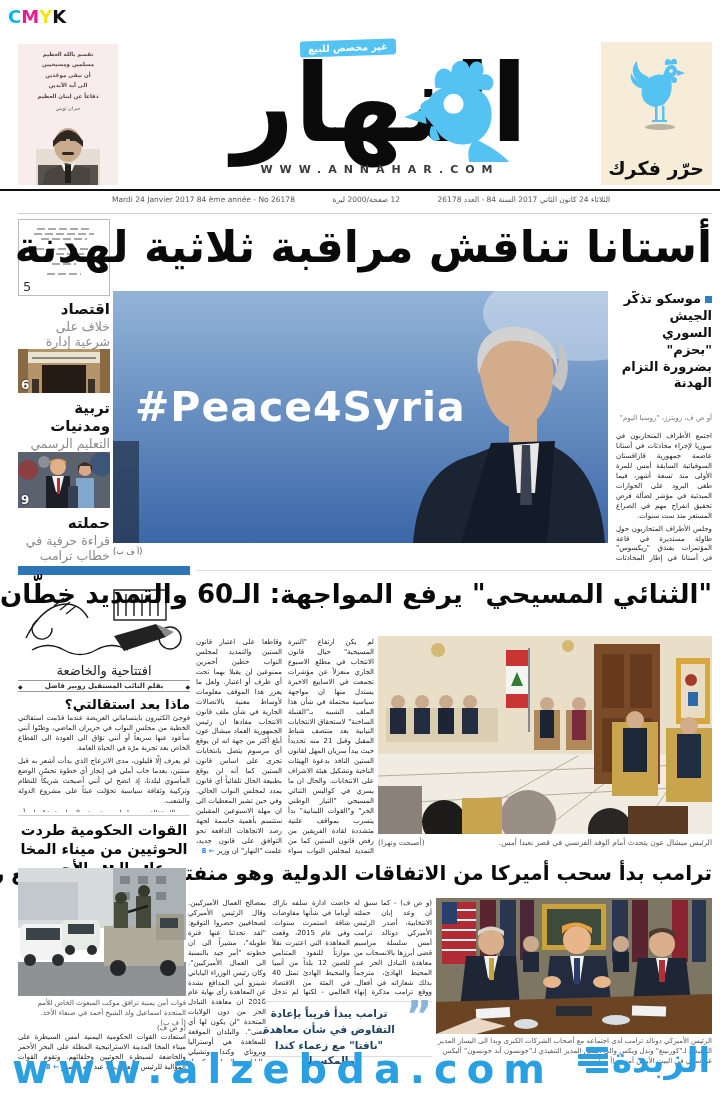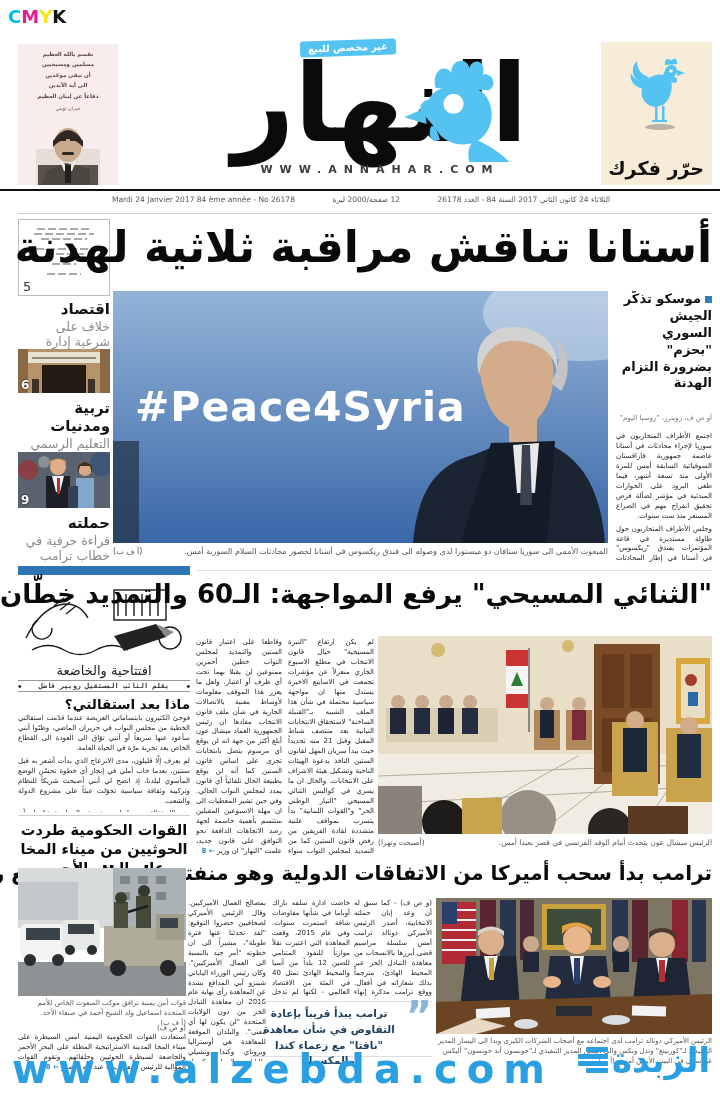--- a/index.html
+++ b/index.html
@@ -50,21 +50,21 @@
   .bodytext { font-size:7px; color:#222; text-align:justify; line-height:1.42; }
   #lead-side .bodytext { margin-top:8px; }
   .bodytext p { margin-bottom:3px; }
   .jump { color:#2e86c9; font-weight:bold; }
 
   
   #blue-bar { left:18px; top:566px; width:172px; height:9px; background:#2e75b6; }
   #rule2 { left:196px; top:570px; width:516px; height:1px; background:#ddd; }
   #cartoon { left:18px; top:580px; width:172px; height:80px; }
   #edit-kicker { left:18px; top:663px; width:172px; text-align:center; font-size:13px; color:#222; letter-spacing:1px; }
-  #edit-byrow { left:18px; top:680px; width:172px; border-top:1px solid #999; border-bottom:1px solid #999; padding:1px 0; display:flex; align-items:flex-end; justify-content:space-between;font-family:Liberation Mono, monospace; }
+  #edit-byrow { left:18px; top:680px; width:172px; border-top:1px solid #999; border-bottom:1px solid #999; padding:1px 0; display:flex; align-items:flex-end; justify-content:space-between; }
   #edit-byrow .dia { font-size:6px; color:#222; }
   #edit-byrow .by { font-size:7px; color:#333; font-weight:bold; }
   #edit-title { left:18px; top:696px; width:172px; text-align:right; font-size:13.5px; font-weight:bold; color:#111; }
   #edit-body { left:18px; top:714px; width:172px; height:98px; overflow:hidden; font-size:7px; }
   #edit-rule { left:18px; top:815px; width:172px; height:1px; background:#ccc; }
   #yemen-hd { left:18px; top:821px; width:172px; text-align:center; font-size:14.5px; font-weight:bold; color:#0a0a0a; line-height:1.3; }
 
   #a2-headline { left:196px; top:579px; width:516px; font-size:26px; font-weight:bold; color:#0a0a0a; text-align:center; white-space:nowrap; }
   #a2-col-r { left:288px; top:638px; width:86px; height:217px; overflow:hidden; }
   #a2-col-l { left:196px; top:638px; width:86px; height:217px; overflow:hidden; }
@@ -236,21 +236,20 @@
       <path d="M438,92 C446,78 450,58 442,46 C458,58 458,86 448,100 Z" fill="#c4c4c4"></path>
       <rect x="396" y="128" width="28" height="28" fill="#d3ac8b"></rect>
       <path d="M378,152 L442,150 L434,252 L348,252 Z" fill="#141b28"></path>
       <path d="M400,154 L426,152 L422,202 L404,202 Z" fill="#e8e8e8"></path>
       <path d="M409,154 L417,154 L419,214 L407,214 Z" fill="#3a4252"></path>
     </svg>
     <div id="peace-text">#Peace4Syria</div>
   </div>
   <div id="lead-caption" class="abs">
     <span class="cap-credit">(أ ف ب)</span>
-    <span class="rtl">المبعوث الأممي الى سوريا ستافان دو ميستورا لدى وصوله الى فندق ريكسوس في أستانا لحضور محادثات السلام السورية أمس.</span>
   </div>
 
   <div id="lead-side" class="abs rtl">
     <div class="hd"><span class="sq-bullet"></span><span>موسكو تذكّر الجيش السوري "بحزم" بضرورة التزام الهدنة</span></div>
     <div class="by">أو ص ف، رويترز، "روسيا اليوم"</div>
     <div class="bodytext">
       <p>اجتمع الأطراف المتحاربون في سوريا لإجراء محادثات في أستانا عاصمة جمهورية قازاقستان السوفياتية السابقة أمس للمرة الأولى منذ تسعة أشهر، فيما طغى البرود على الحوارات المبدئية في مؤشر لضآلة فرص تحقيق انفراج مهم في الصراع المستعر منذ ست سنوات.</p>
       <p>وجلس الأطراف المتحاربون حول طاولة مستديرة في قاعة المؤتمرات بفندق "ريكسوس" في أستانا في إطار المحادثات التي ترعاها روسيا وتركيا وإيران.</p>
 
     </div>

